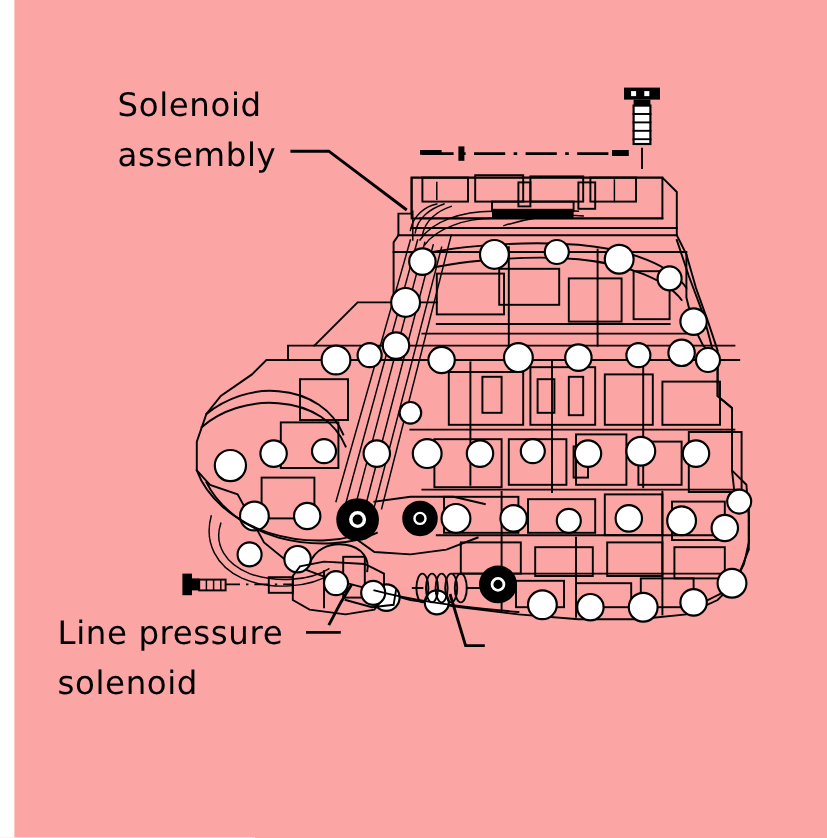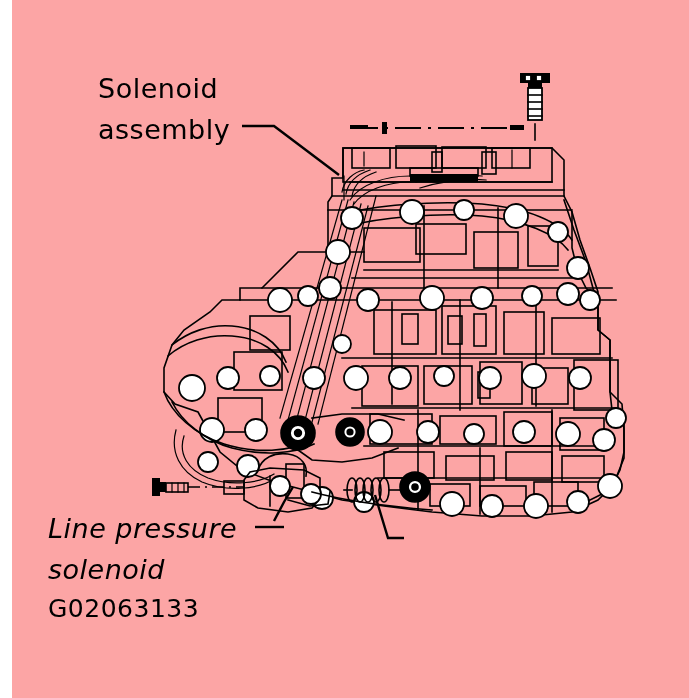--- a/index.html
+++ b/index.html
@@ -84,21 +84,20 @@
     left: 86px;
     top: 68px;
     font-size: 27px;
     line-height: 41px;
   }
   #label-line-pressure-solenoid {
     left: 36px;
     top: 508px;
     font-size: 27px;
     line-height: 41px;
-    font-style: italic;
   }
   #label-spring {
     left: 398px;
     top: 525px;
     font-size: 27px;
     line-height: 33px;
   }
   #label-figure-id {
     left: 36px;
     top: 594px;
@@ -355,15 +354,14 @@
     <line class="leader" x1="243" y1="527" x2="272" y2="527"></line>
   </svg>
 
   <div class="lbl" id="label-solenoid-assembly">Solenoid
 assembly</div>
 
   <div class="lbl" id="label-line-pressure-solenoid">Line pressure
 solenoid</div>
 
 
-  <div class="lbl" id="label-figure-id">G02063133</div>
 
 </div>
 
 </body></html>

